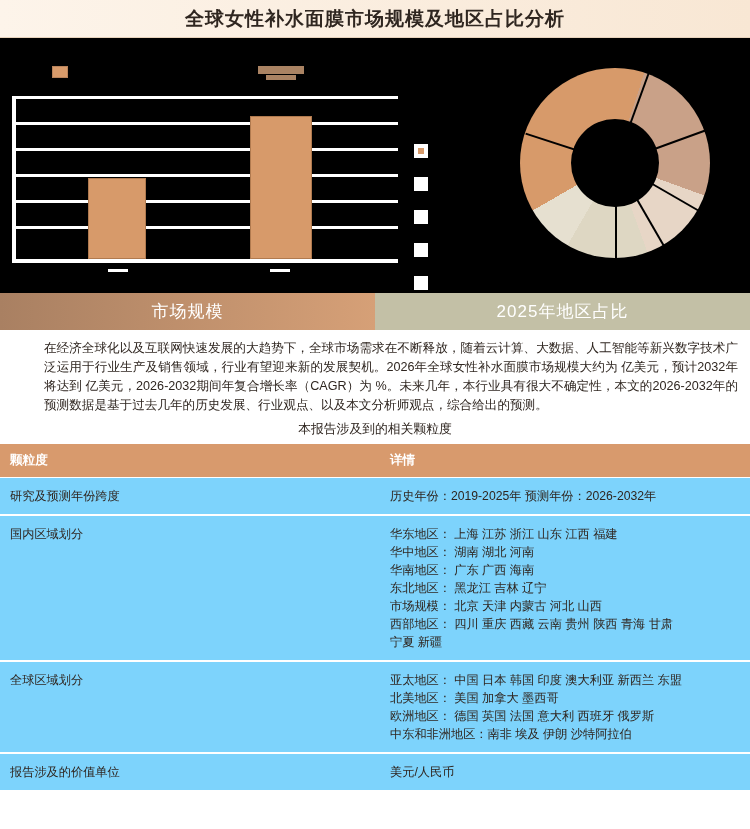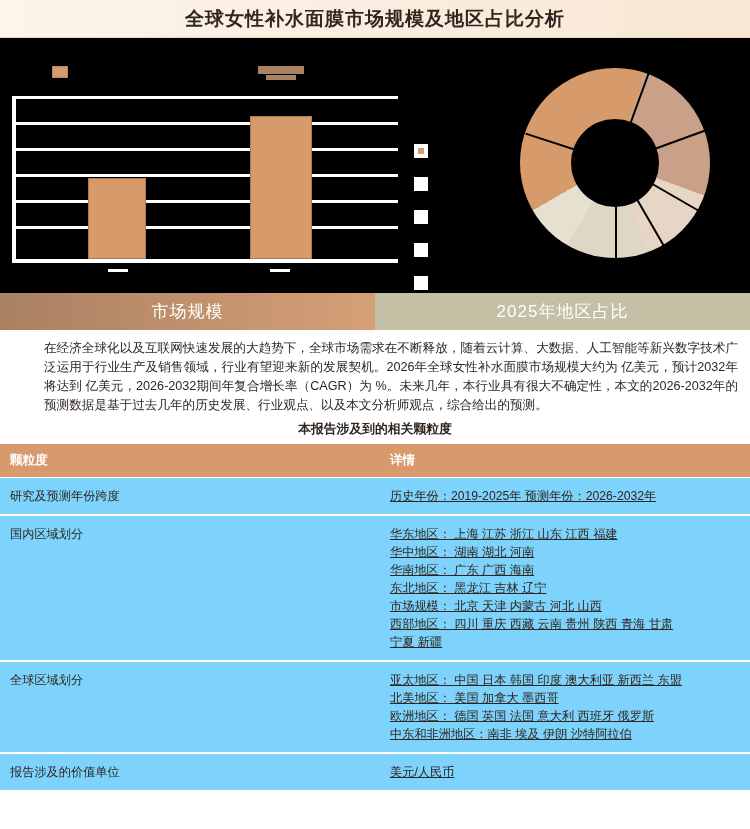--- a/index.html
+++ b/index.html
@@ -205,21 +205,21 @@
     padding: 9px 12px 4px 12px;
     font-size: 12.6px;
     line-height: 19px;
     text-align: justify;
     color: #2f2620;
     margin-left: 32px;
   }
   .sub-title {
     text-align: center;
     font-size: 12.8px;
-    font-weight: bold;
+    font-weight: normal;
     padding: 2px 0 6px 0;
     color: #2f2620;
   }
 
   
   table.granularity {
     width: 100%;
     border-collapse: collapse;
     table-layout: fixed;
   }
@@ -236,21 +236,21 @@
   table.granularity td {
     background: #7dd3fc;
     font-size: 12.2px;
     color: #2f2620;
     vertical-align: top;
     padding: 9px 10px;
     border-bottom: 2px solid #ffffff;
     line-height: 18px;
   }
   table.granularity td.c1 { width: 360px; }
-  .region-line { white-space: nowrap; text-decoration: underline; }
+  .region-line { white-space: nowrap; }
 </style>
 </head>
 <body>
 
 <div class="page">
 
   <div class="title-bar">
     <div class="title-text">全球女性补水面膜市场规模及地区占比分析</div>
   </div>
 

